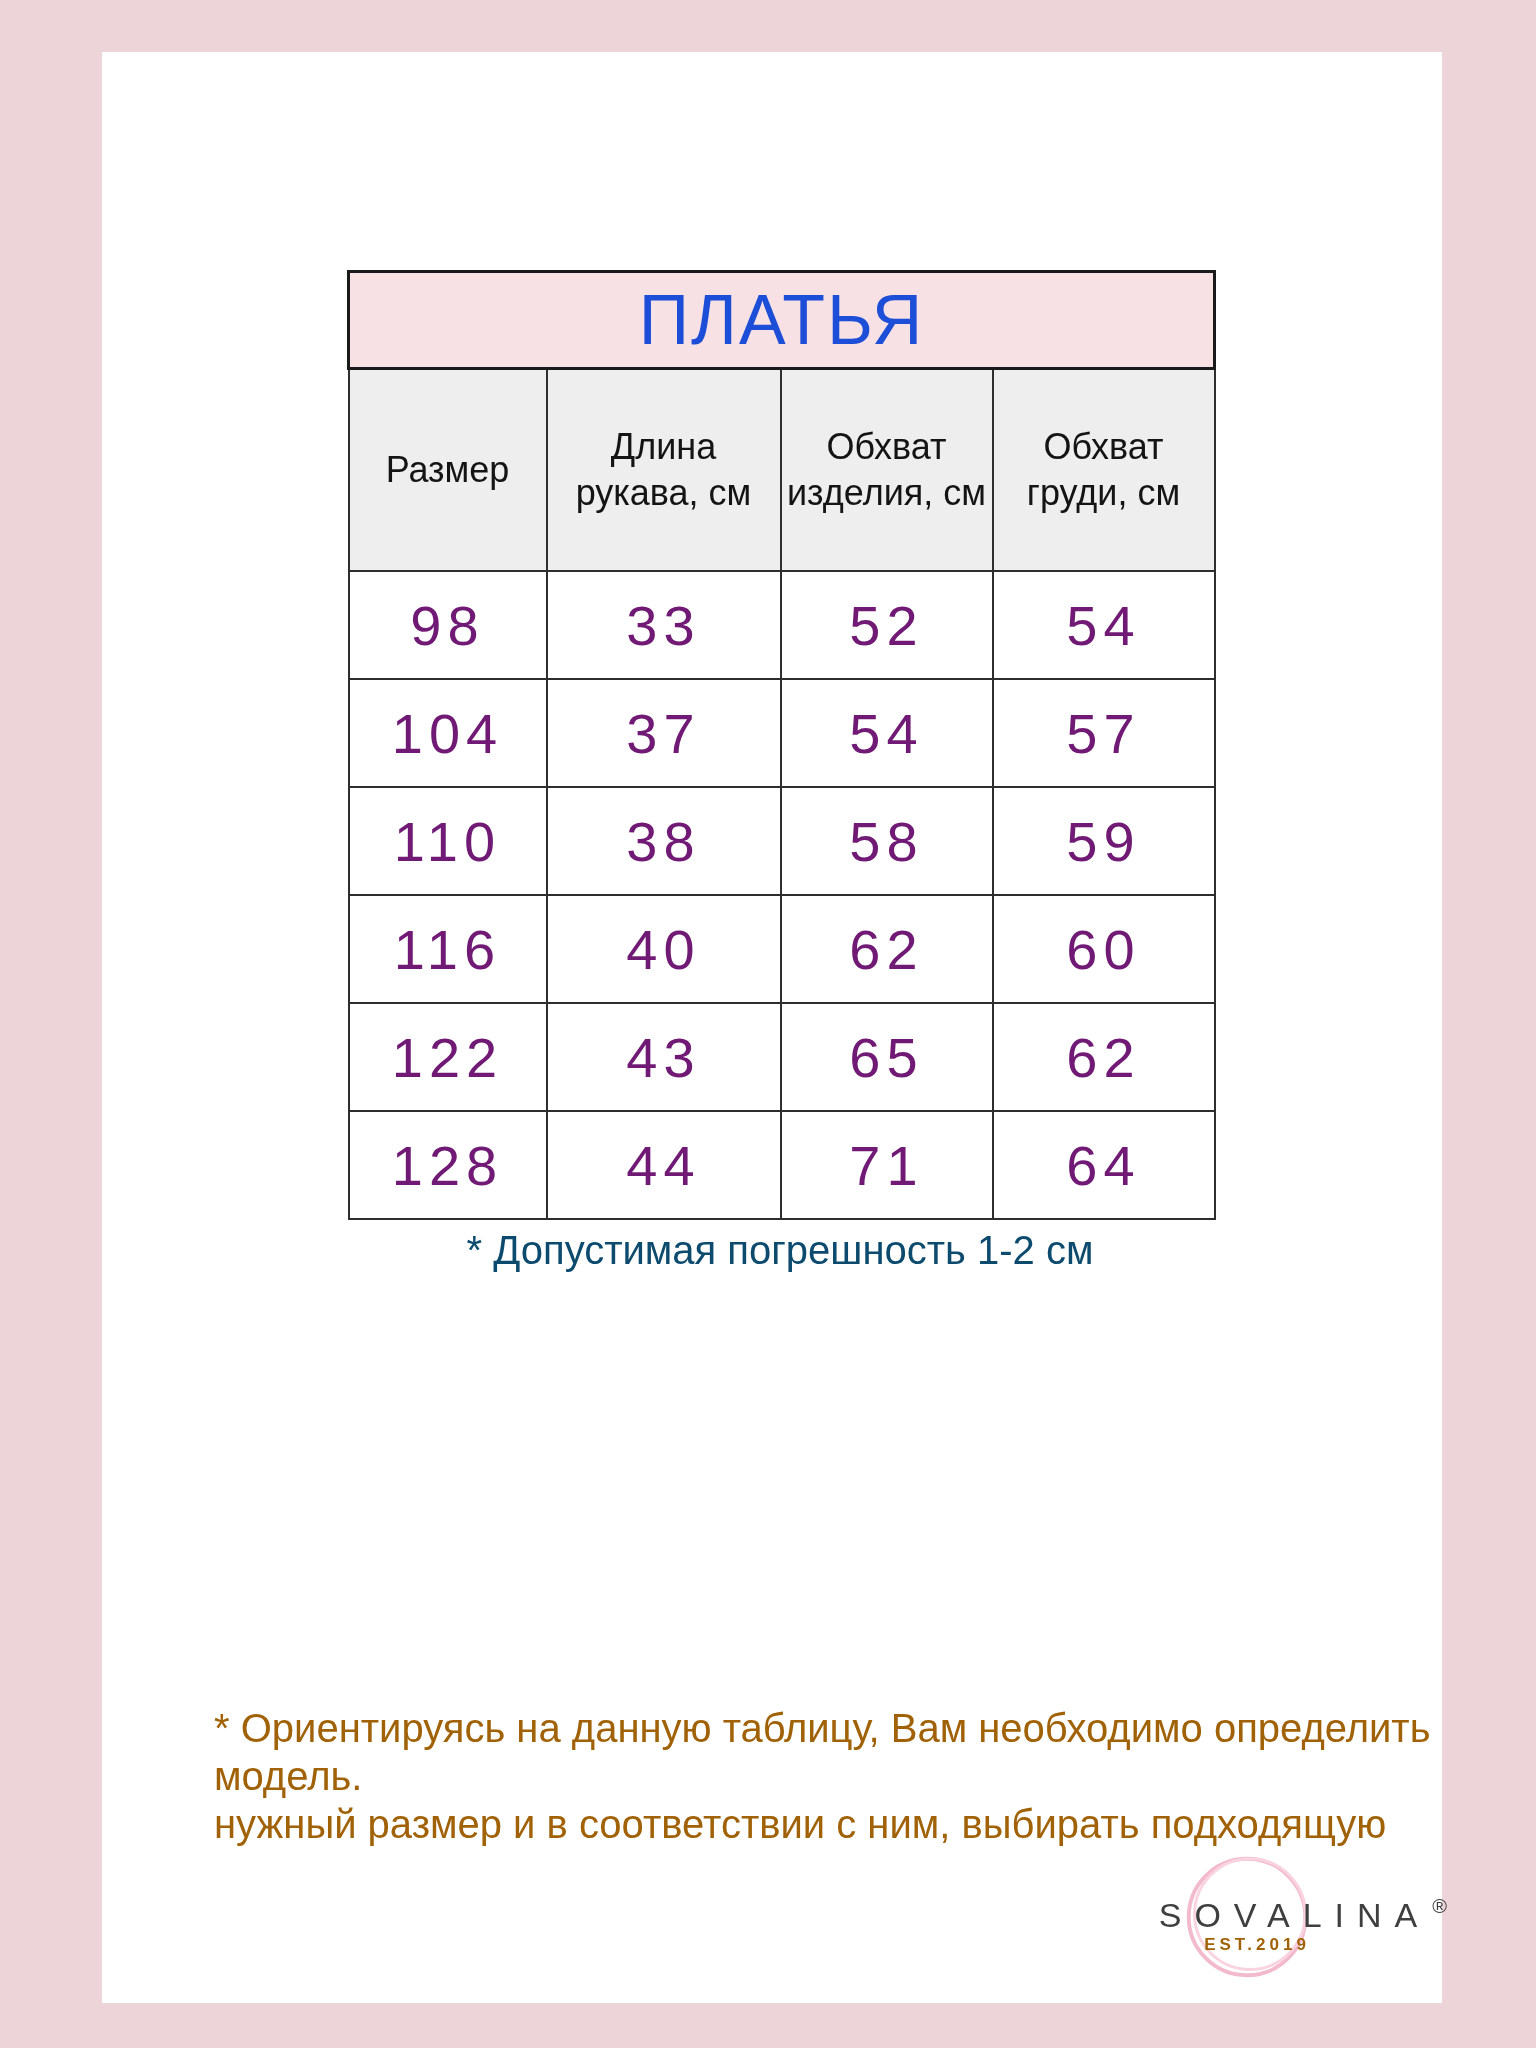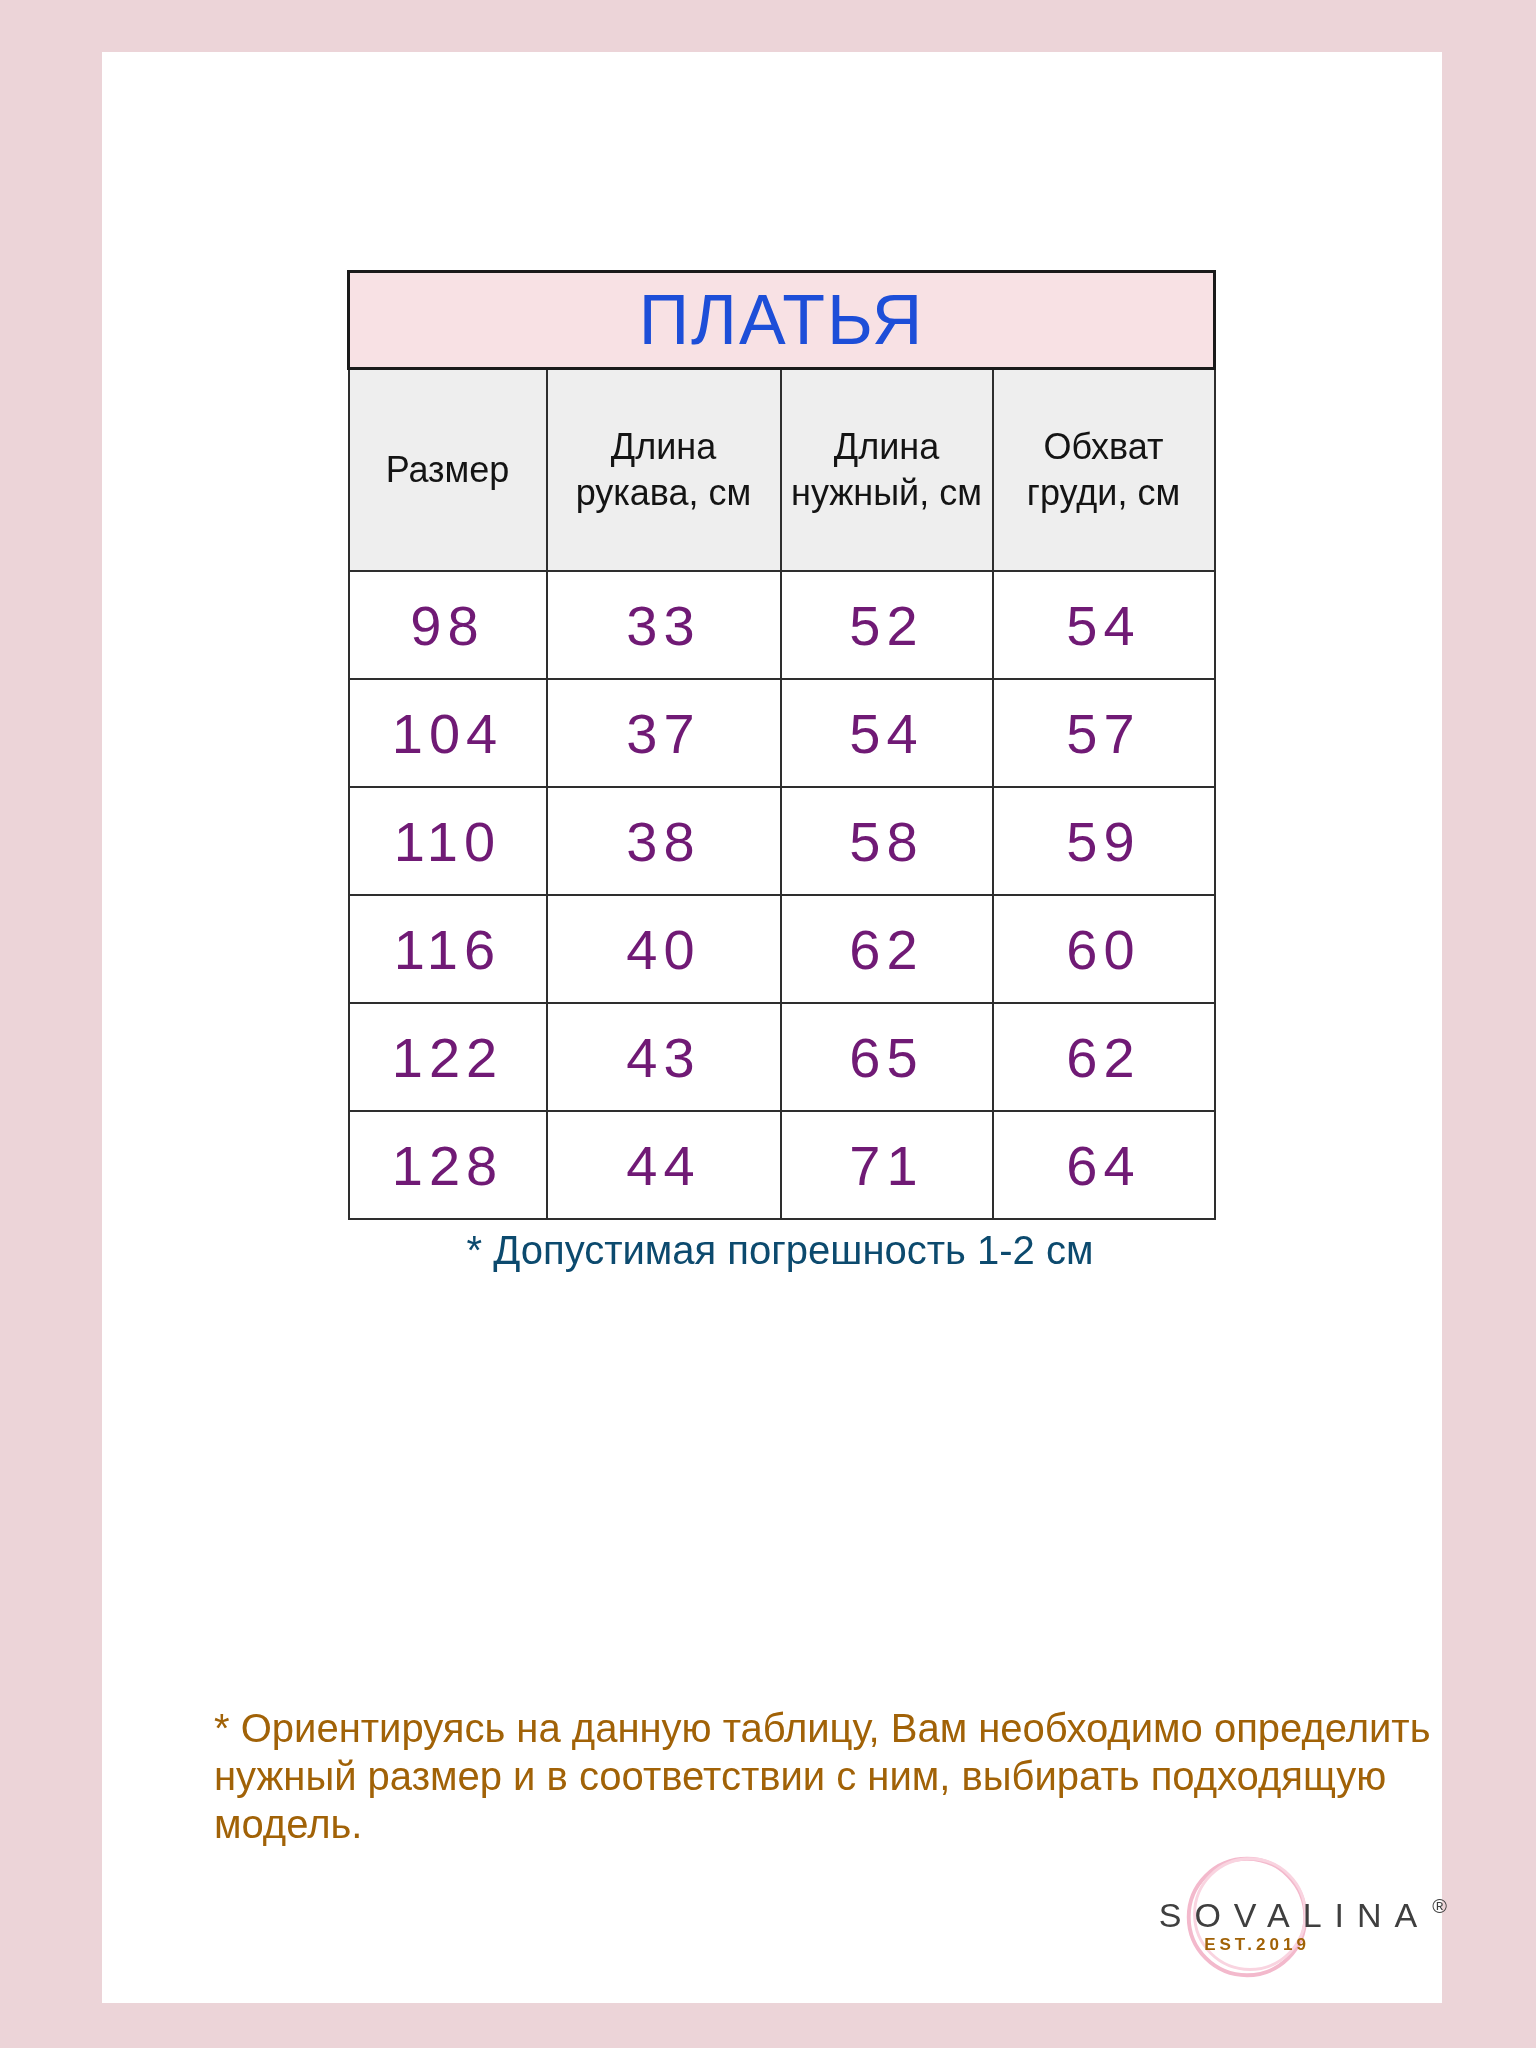--- a/index.html
+++ b/index.html
@@ -68,21 +68,21 @@
         <col style="width:212px">
         <col style="width:222px">
     </colgroup>
     <thead>
       <tr class="title-row">
         <th colspan="4">ПЛАТЬЯ</th>
       </tr>
       <tr class="head-row">
         <th>Размер</th>
         <th>Длина рукава, см</th>
-        <th>Длина нужный, см</th>
+        <th>Обхват изделия, см</th>
         <th>Обхват груди, см</th>
       </tr>
     </thead>
     <tbody>
       <tr>
         <td>98</td>
         <td>33</td>
         <td>52</td>
         <td>54</td>
       </tr>
@@ -116,22 +116,22 @@
         <td>71</td>
         <td>64</td>
       </tr>
     </tbody>
   </table>
 
   <div class="footnote">* Допустимая погрешность 1-2 см</div>
 
   <div class="note">
     <div>* Ориентируясь на данную таблицу, Вам необходимо определить</div>
+    <div>модель.</div>
     <div>нужный размер и в соответствии с ним, выбирать подходящую</div>
-    <div>модель.</div>
   </div>
 
   <div class="logo">
     <svg viewBox="0 0 140 140" aria-hidden="true">
       <circle cx="70" cy="70" r="60" fill="none" stroke="#f3b9cc" stroke-width="4"></circle>
       <circle cx="73" cy="67" r="57" fill="none" stroke="#f9d4e0" stroke-width="3"></circle>
     </svg>
     <div class="brand-line"><span>SOVALINA</span><span class="reg">®</span></div>
     <div class="est">EST.2019</div>
   </div>

